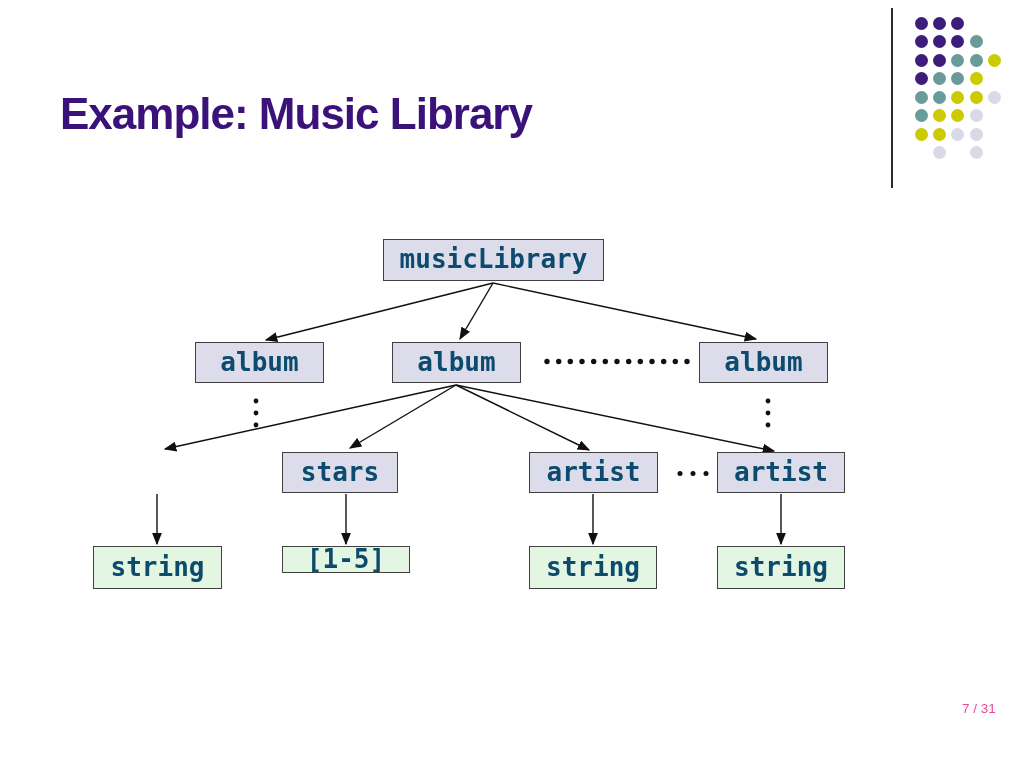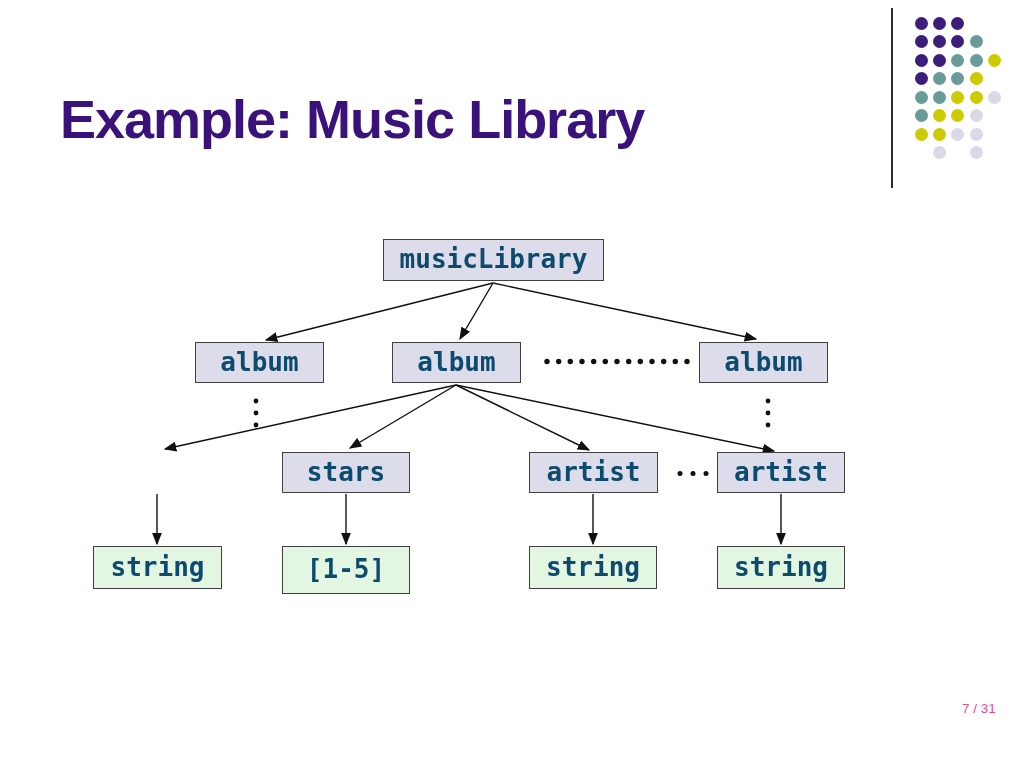--- a/index.html
+++ b/index.html
@@ -3,21 +3,21 @@
 <meta charset="utf-8">
 <style>
   html,body{margin:0;padding:0;background:#888;}
   .slide{
     position:relative;width:1024px;height:768px;background:#fff;
     overflow:hidden;font-family:"Liberation Sans",sans-serif;
   }
   .slide-title{
     position:absolute;left:60px;top:90px;margin:0;
     font-family:"Liberation Sans",sans-serif;
-    font-size:54px;font-weight:bold;letter-spacing:-1px;line-height:1.1;
+    font-size:44px;font-weight:bold;letter-spacing:-1px;line-height:1.1;
     color:var(--title-color,#3A127A);white-space:nowrap;
   }
   .divider-line{
     position:absolute;left:891px;top:8px;width:2px;height:180px;
     background:var(--divider-color,#2b2b2b);
   }
   .deco-layer{position:absolute;inset:0;pointer-events:none;}
   .deco-dot{position:absolute;width:13px;height:13px;border-radius:50%;}
   .edges-svg{position:absolute;left:0;top:0;width:1024px;height:768px;pointer-events:none;}
   .edges-svg line{stroke:var(--line-color,#101010);stroke-width:1.4;}
@@ -141,24 +141,24 @@
       <circle cx="768" cy="425" r="2.4"></circle>
     </g>
   </svg>
 
   <div class="node" style="left:383px;top:239px;width:221px;height:42px;">musicLibrary</div>
 
   <div class="node" style="left:195px;top:342px;width:129px;height:41px;">album</div>
   <div class="node" style="left:392px;top:342px;width:129px;height:41px;">album</div>
   <div class="node" style="left:699px;top:342px;width:129px;height:41px;">album</div>
 
-  <div class="node" style="left:282px;top:452px;width:128px;height:41px;">stars</div>
+  <div class="node" style="left:282px;top:452px;width:116px;height:41px;">stars</div>
   <div class="node" style="left:529px;top:452px;width:129px;height:41px;">artist</div>
   <div class="node" style="left:717px;top:452px;width:128px;height:41px;">artist</div>
 
   <div class="node leaf" style="left:93px;top:546px;width:129px;height:43px;">string</div>
-  <div class="node leaf" style="left:282px;top:546px;width:128px;height:48px;">[1-5]</div>
+  <div class="node leaf" style="left:282px;top:546px;width:128px;height:27px;">[1-5]</div>
   <div class="node leaf" style="left:529px;top:546px;width:128px;height:43px;">string</div>
   <div class="node leaf" style="left:717px;top:546px;width:128px;height:43px;">string</div>
 
   <div class="page-number">7 / 31</div>
 
 </div>
 
 </body></html>

